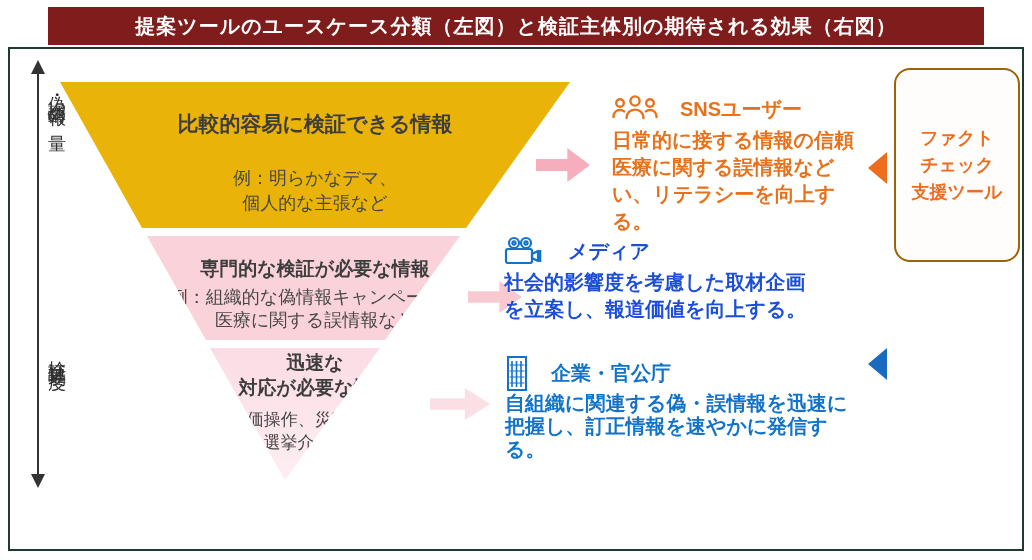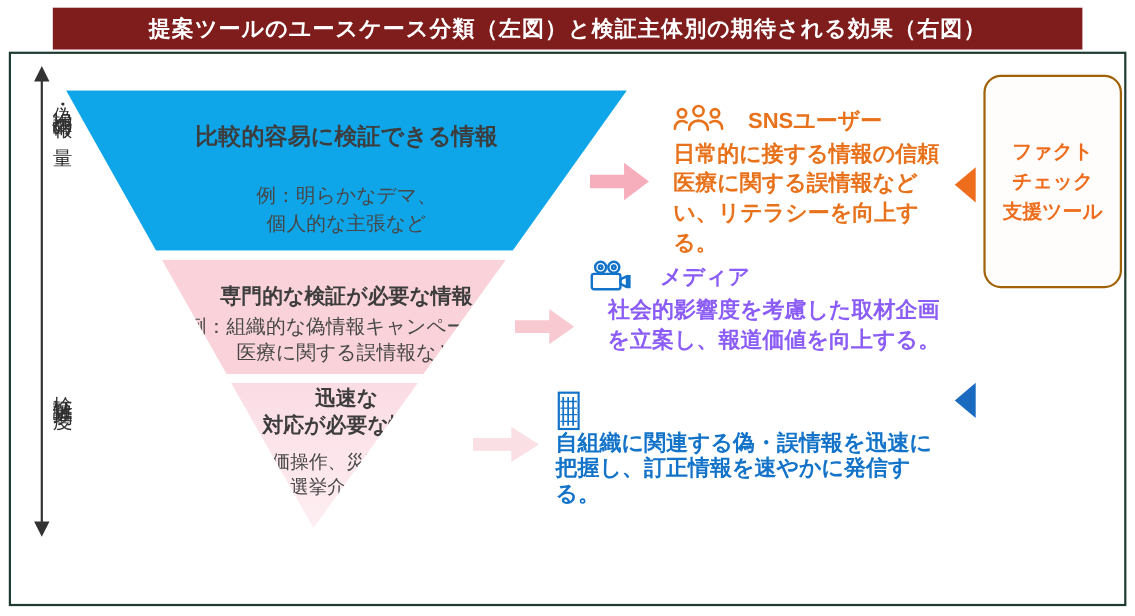--- a/index.html
+++ b/index.html
@@ -20,21 +20,21 @@
   .axis-arrow.down{left:31px;top:474px;border-left:7px solid transparent;border-right:7px solid transparent;
                    border-top:14px solid #333;}
   .axis-label{position:absolute;writing-mode:vertical-rl;text-orientation:upright;
               font-family:"Liberation Serif","DejaVu Serif",serif;font-size:18px;color:#2f2f2f;
               letter-spacing:3px;line-height:26px;}
   .axis-label.top{left:44px;top:82px;}
   .axis-label.bottom{left:44px;top:346px;}
   
   .funnel{position:absolute;left:60px;top:82px;width:510px;height:400px;}
   .band{position:absolute;left:0;width:510px;}
-  .band1{top:0;height:146px;background:#0ea5e9;
+  .band1{top:0;height:146px;background:#eab308;
          clip-path:polygon(0px 0px,510px 0px,406px 146px,82px 146px);}
   .band2{top:154px;height:104px;background:#fad3da;
          clip-path:polygon(87px 0px,400px 0px,325px 104px,146px 104px);}
   .band3{top:266px;height:132px;background:linear-gradient(#fbdce4,#fdeef2);
          clip-path:polygon(150px 0px,320px 0px,225px 132px);}
   .band div{position:absolute;width:100%;text-align:center;}
   .t-head{color:#3d3d3d;font-weight:bold;white-space:pre-line;}
   .t-ex{color:#474747;font-family:"Liberation Serif","DejaVu Serif",serif;white-space:pre-line;}
   .band1 .t-head{top:28px;font-size:21px;}
   .band1 .t-ex{top:84px;font-size:18px;line-height:25px;}
@@ -46,21 +46,21 @@
   .flow-arrow{position:absolute;clip-path:polygon(0% 32%,58% 32%,58% 0%,100% 50%,58% 100%,58% 68%,0% 68%);}
   .a1{left:536px;top:148px;width:54px;height:34px;background:#f7aebc;}
   .a2{left:468px;top:281px;width:54px;height:32px;background:#f9c9d2;}
   .a3{left:430px;top:388px;width:60px;height:32px;background:#fadfe5;}
   
   .actor{position:absolute;}
   .actor-head{display:flex;align-items:center;gap:22px;font-weight:bold;font-size:20px;}
   .actor-body{margin-top:3px;font-weight:bold;font-size:20px;white-space:pre-line;}
   .g1{left:612px;top:94px;width:290px;color:#e8721b;}
   .g1 .actor-body{line-height:27px;}
-  .g2{left:536px;top:236px;width:335px;color:#8b5cf6;text-align:center;}
+  .g2{left:504px;top:236px;width:335px;color:#1d4ed8;}
   .g2 .actor-body{line-height:27px;}
   .g3{left:505px;top:354px;width:375px;color:#1273c9;}
   .g3 .actor-body{margin-top:0;line-height:23px;}
   .actor-icon{flex:0 0 auto;display:flex;}
   
   .tool{position:absolute;left:894px;width:126px;display:flex;align-items:center;justify-content:center;
         text-align:center;font-weight:bold;font-size:18px;white-space:pre-line;box-sizing:border-box;}
   .tool1{top:68px;height:194px;border:2px solid #a16207;border-radius:16px;color:#ed6d1d;
          background:#fffdfc;line-height:27px;}
   .tool2{top:288px;height:154px;border:3px solid #2e5e86;border-radius:12px;color:#1273c9;
@@ -149,20 +149,21 @@
 
   <div class="actor g3">
     <div class="actor-head">
       <span class="actor-icon">
         <svg width="24" height="38" viewBox="0 0 24 38" fill="none" stroke="#1273c9" stroke-width="2">
           <rect x="3" y="3" width="18" height="33"></rect>
           <path d="M7 7 v26 M11.5 7 v26 M16 7 v26" stroke-width="1.6"></path>
           <path d="M4.5 11 h15 M4.5 17 h15 M4.5 23 h15 M4.5 29 h15" stroke-width="1.2"></path>
         </svg>
       </span>
+      <span>企業・官公庁</span>
     </div>
     <div class="actor-body">自組織に関連する偽・誤情報を迅速に
 把握し、訂正情報を速やかに発信す
 る。</div>
   </div>
 
   <div class="tool tool1">ファクト
 チェック
 支援ツール</div>
   <div class="ptr ptr1"></div>

